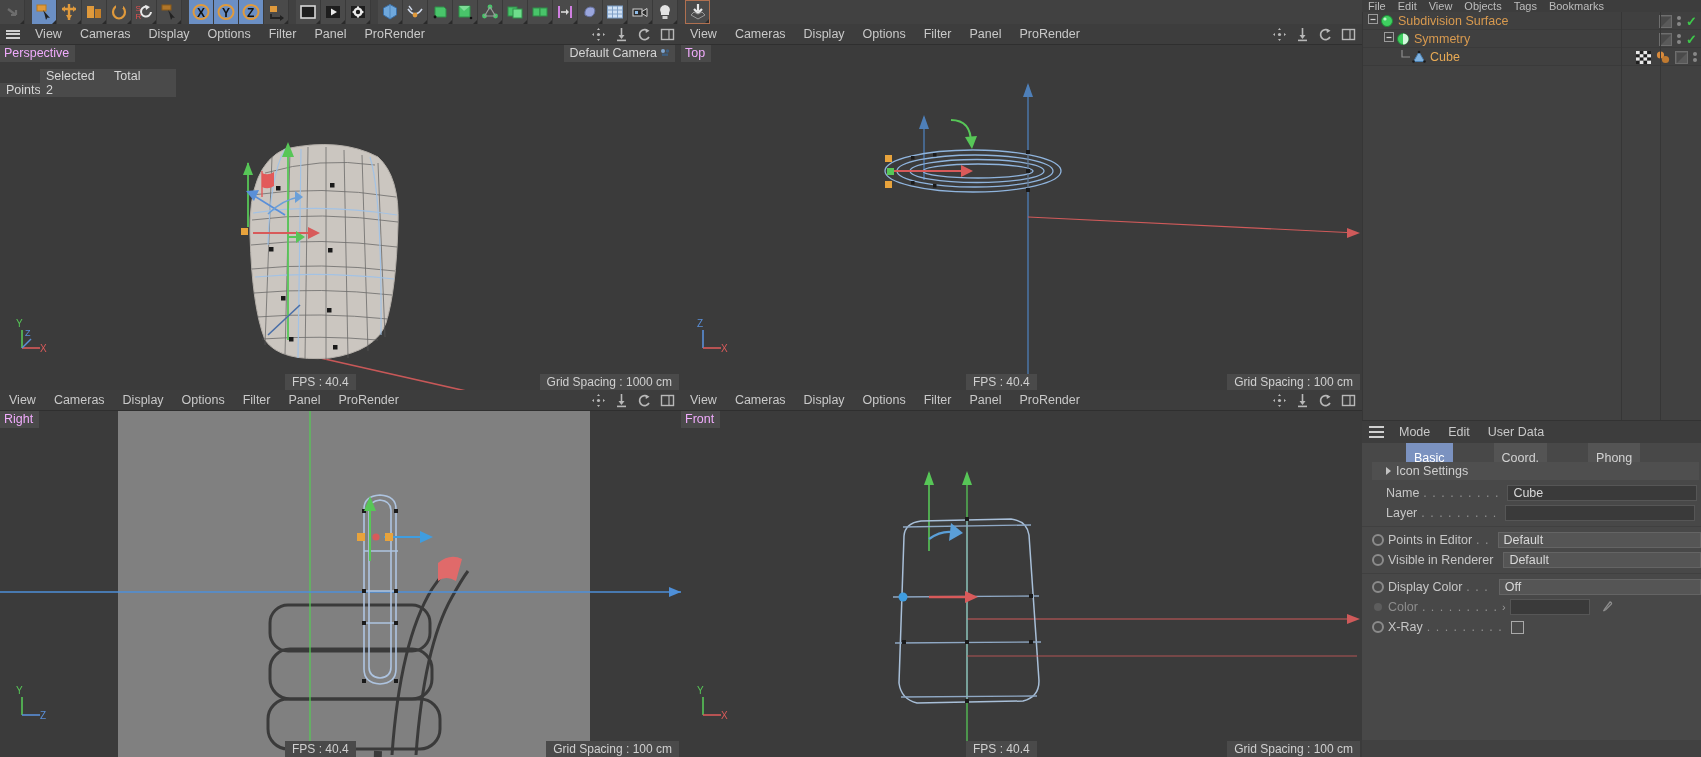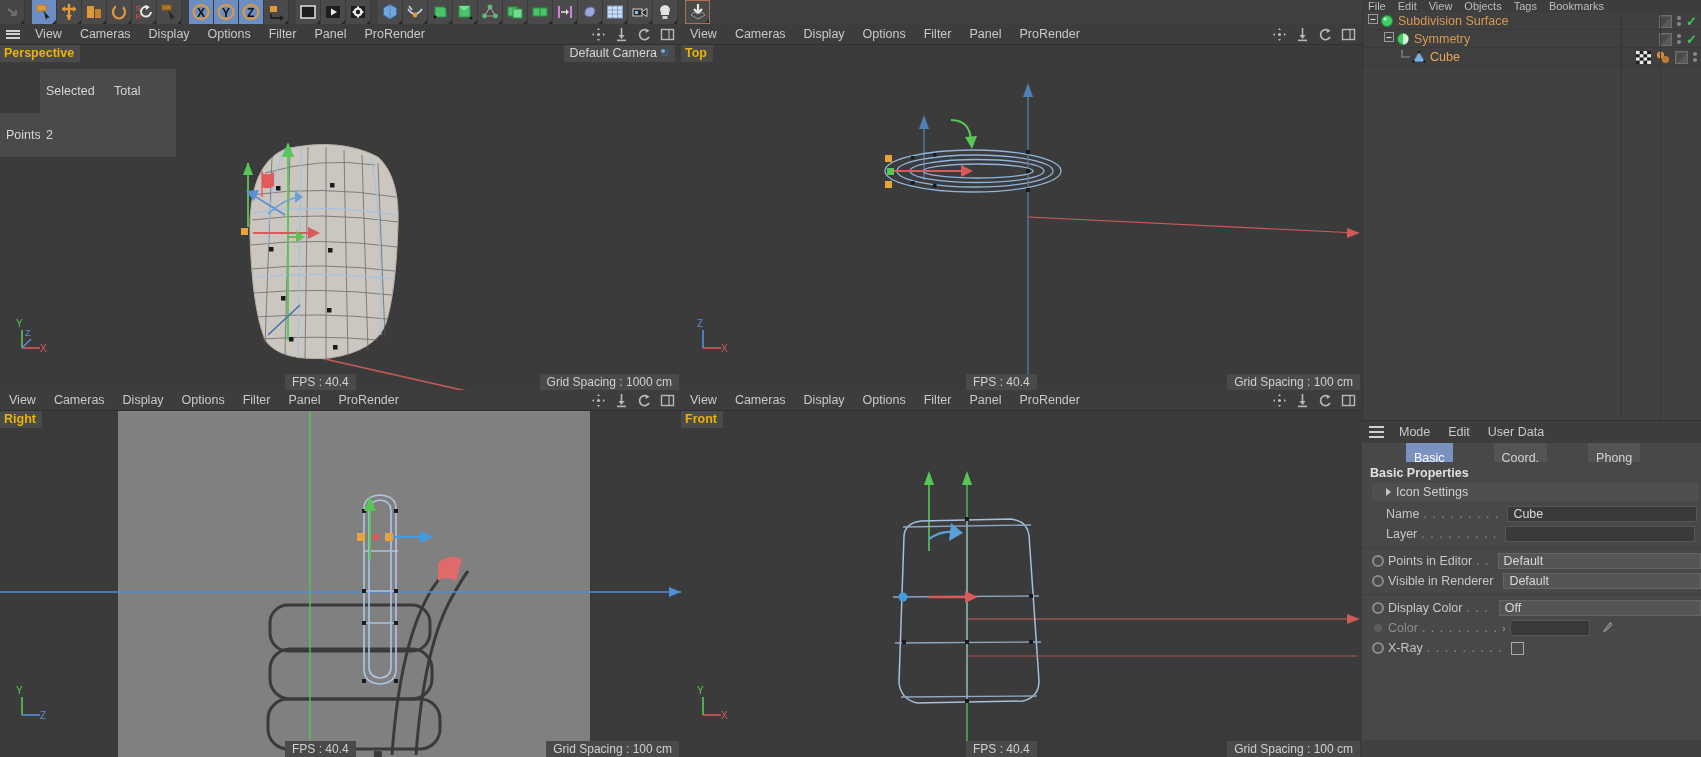--- a/index.html
+++ b/index.html
@@ -53,41 +53,41 @@
   .vp-menu-item { padding: 0 9px; line-height: 21px; white-space: nowrap; }
   .vp-icons { position: absolute; right: 6px; top: 0; height: 21px; display: flex; align-items: center; gap: 8px; }
   .vp-icons svg { display: block; }
 
   .vp-canvas {
     position: relative; width: 100%; height: calc(100% - 21px);
     background: #3b3b3b; overflow: hidden;
   }
   .vp-label {
     position: absolute; left: 0; top: 0; padding: 1px 6px 2px 4px;
-    background: #4a4a4a; color: #eab308; font-size: 12.5px; z-index: 6; font-weight: bold;
+    background: #4a4a4a; color: #f0abfc; font-size: 12.5px; z-index: 6;
   }
   .vp-camera {
     position: absolute; right: 6px; top: 0; padding: 1px 4px 2px 5px;
     background: #4a4a4a; color: #d4d4d4; font-size: 12.5px; z-index: 6;
     display: flex; align-items: center; gap: 3px;
   }
   .vp-footer {
     position: absolute; left: 0; bottom: 0; width: 100%; height: 17px; z-index: 6;
     display: flex; align-items: center; font-size: 12px; color: #d0d0d0;
   }
   .vp-fps { position: absolute; left: 285px; background: #4a4a4a; padding: 1px 7px; }
   .vp-grid-sp { position: absolute; right: 2px; background: #4a4a4a; padding: 1px 7px; }
 
   
   .sel-info {
     position: absolute; left: 0; top: 24px; z-index: 7;
     font-size: 12.5px; color: #d6d6d6;
   }
   .sel-info-row { display: flex; }
-  .sel-cell { background: #4a4a4a; padding: 15px 6px; }
+  .sel-cell { background: #4a4a4a; padding: 0 6px; }
   .sel-cell.blank { background: transparent; }
   .sel-cell.w1 { width: 40px; }
   .sel-cell.w2 { width: 68px; }
 
   
   .axis-gizmo { position: absolute; left: 14px; bottom: 26px; width: 46px; height: 46px; }
 
   
   .right-panel {
     position: absolute; left: 1362px; top: 0; width: 339px; height: 757px;
@@ -1000,21 +1000,20 @@
         <div class="am-mi">User Data</div>
       </div>
 
 
       <div class="am-tabs">
         <div class="am-tab active">Basic</div>
         <div class="am-tab">Coord.</div>
         <div class="am-tab">Phong</div>
       </div>
 
-      <div class="am-section">Basic Properties</div>
 
       <div class="am-subsection">
         <i class="tri"></i>
         <span>Icon Settings</span>
       </div>
 
       <div class="am-field" style="padding-left:24px;">
         <span class="am-lbl">Name</span>
         <span class="am-dots-fill">. . . . . . . . .</span>
         <span class="am-input wide" style="margin-left:4px;">Cube</span>

